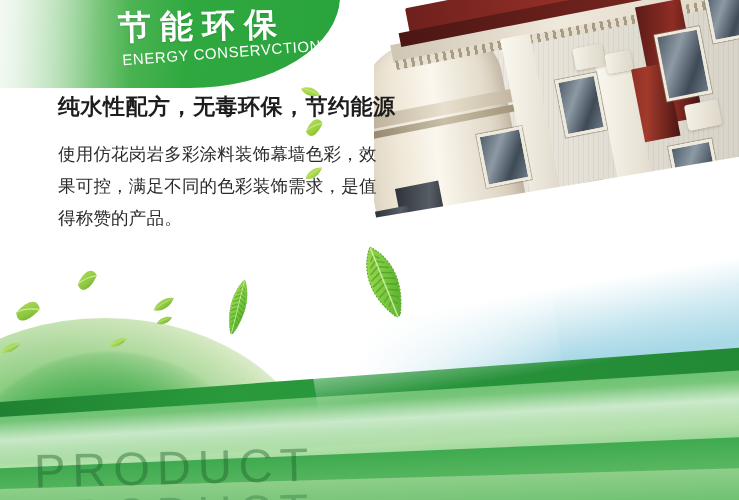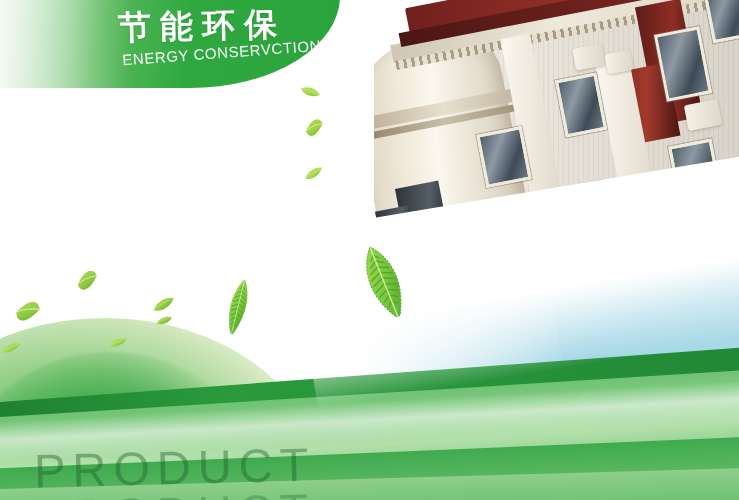--- a/index.html
+++ b/index.html
@@ -320,20 +320,24 @@
   <div class="product">PRODUCT</div>
   <div class="product2">PRODUCT</div>
 
   <div class="banner"></div>
   <div class="banner-fade"></div>
   <div class="banner-text">
     <div class="banner-cn">节能环保</div>
     <div class="banner-en">ENERGY CONSERVCTION</div>
   </div>
 
+  <div class="copy">
+    <h2>纯水性配方，无毒环保，节约能源</h2>
+    <p>使用仿花岗岩多彩涂料装饰幕墙色彩，效果可控，满足不同的色彩装饰需求，是值得称赞的产品。</p>
+  </div>
 
   <div id="leaf-layer">
       <div class="leaf" style="left: 360px; top: 243px; width: 48px; height: 78px; transform: rotate(-22deg);">
         <svg viewBox="0 0 100 110" width="100%" height="100%" preserveAspectRatio="none">
           <defs>
             <linearGradient id="lg_leaf-large-right" x1="0" y1="0" x2="1" y2="1">
               <stop offset="0%" stop-color="#a6dc4e"></stop>
               <stop offset="50%" stop-color="#7ac943"></stop>
               <stop offset="100%" stop-color="#4ea524"></stop>
             </linearGradient>

